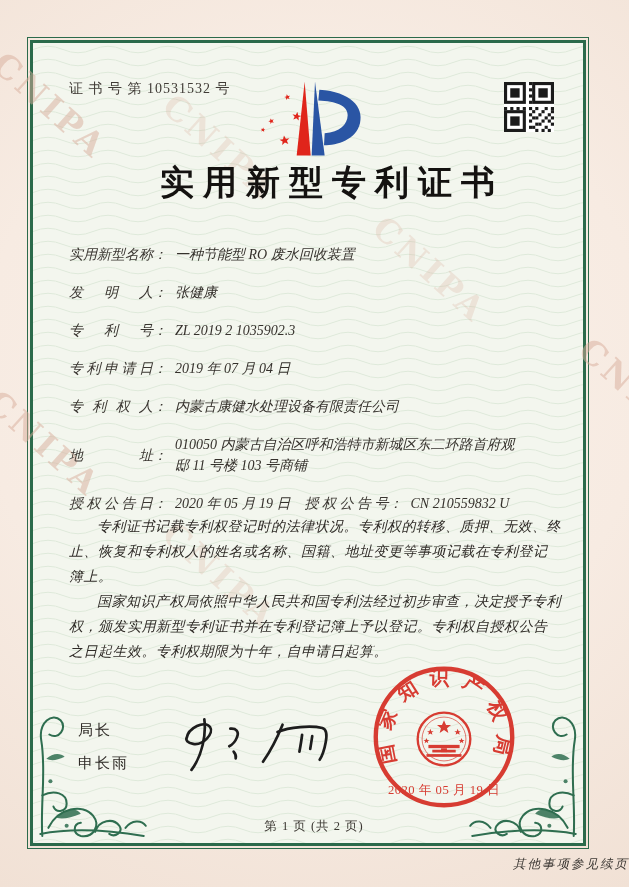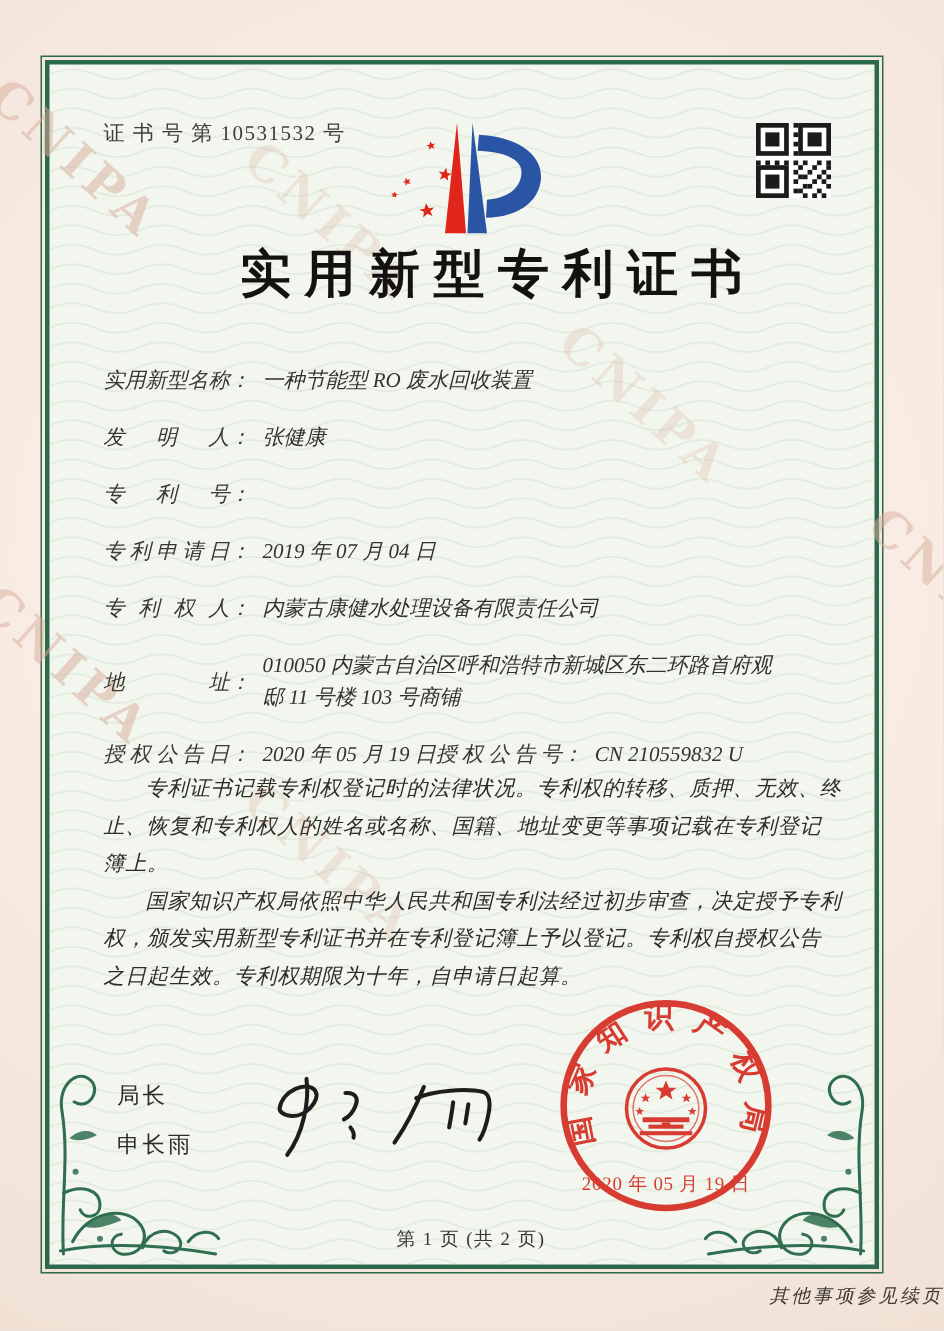--- a/index.html
+++ b/index.html
@@ -34,21 +34,21 @@
   .title { position:absolute; left:0; right:0; top:120px; text-align:center;
            font-size:34px; font-weight:bold; letter-spacing:9px; color:#141210;padding-left:48px; }
   
   .fields { position:absolute; left:39px; top:204px; width:486px; font-size:14px; }
   .f-row { display:flex; line-height:21px; margin-bottom:17px; align-items:center;font-style:italic; }
   .f-label { display:inline-block; width:84px; flex:none;
              text-align:justify; text-align-last:justify; color:#3a3631; }
   .f-colon { flex:none; margin-right:8px; color:#3a3631; }
   .f-value { color:#35312c; }
   .f-value.addr { max-width:340px; }
-  .pair2 { display:flex; }
+  .pair2 { display:flex; margin-left:14px; }
   
   .paras { position:absolute; left:39px; top:474px; width:492px; }
   .paras p { font-size:14px; line-height:25px; text-indent:2em; font-style:italic;
              color:#2f2b27; letter-spacing:.5px; }
   
   .sig-title { position:absolute; left:48px; top:681px; font-size:15px; letter-spacing:2px; color:#2e2a26; }
   .sig-name  { position:absolute; left:48px; top:714px; font-size:15px; letter-spacing:2px; color:#2e2a26; }
   .sig-svg { position:absolute; left:148px; top:658px; width:172px; height:112px; }
   
   .seal { position:absolute; left:336px; top:621px; width:156px; height:156px; }
@@ -200,20 +200,21 @@
         <span class="f-value">一种节能型 RO 废水回收装置</span>
       </div>
       <div class="f-row">
         <span class="f-label">发明人</span>
           <span class="f-colon">：</span>
         <span class="f-value">张健康</span>
       </div>
       <div class="f-row">
         <span class="f-label">专利号</span>
           <span class="f-colon">：</span>
+        <span class="f-value">ZL 2019 2 1035902.3</span>
       </div>
       <div class="f-row">
         <span class="f-label">专利申请日</span>
           <span class="f-colon">：</span>
         <span class="f-value">2019 年 07 月 04 日</span>
       </div>
       <div class="f-row">
         <span class="f-label">专利权人</span>
           <span class="f-colon">：</span>
         <span class="f-value">内蒙古康健水处理设备有限责任公司</span>

